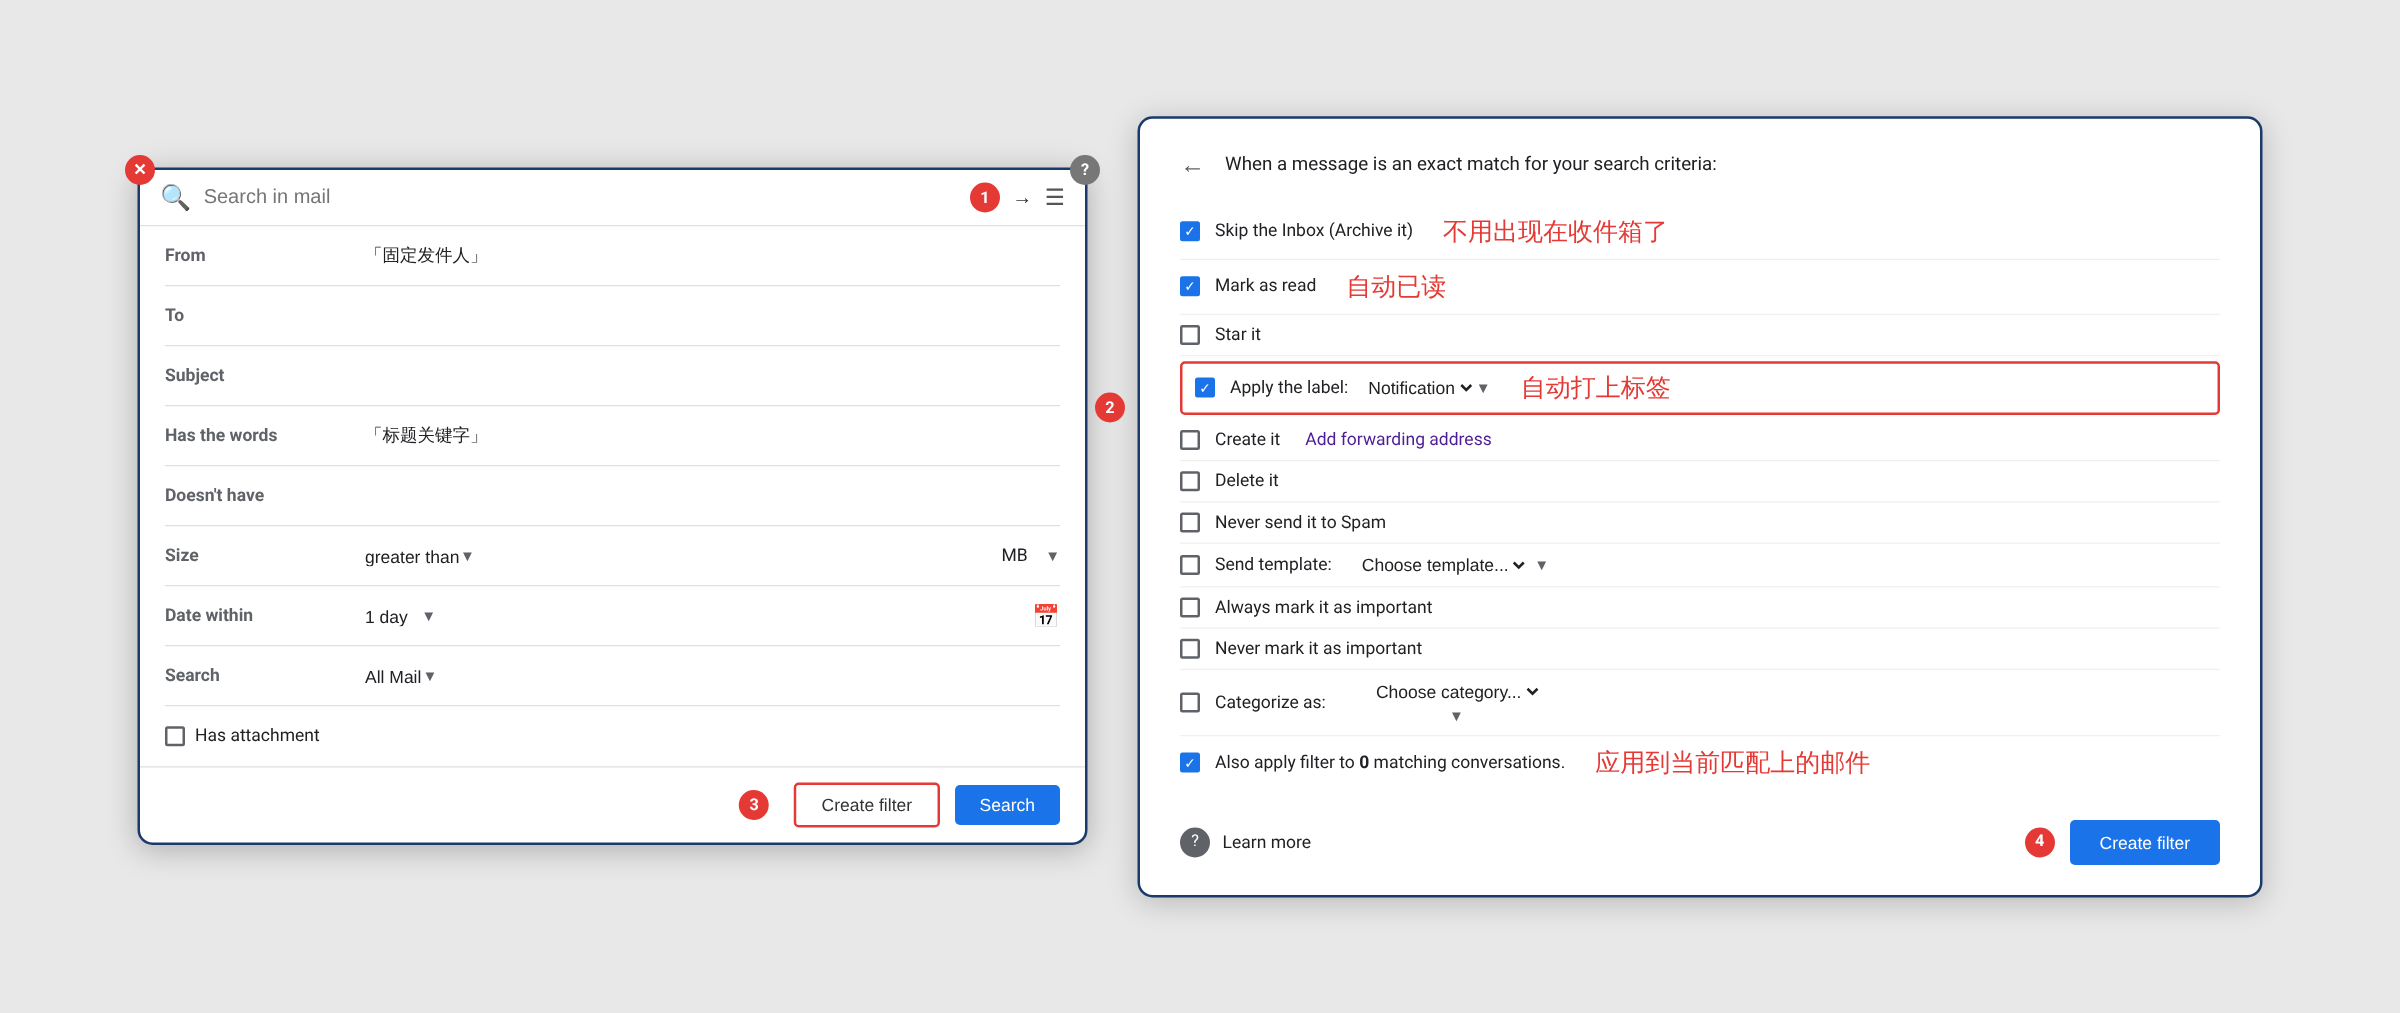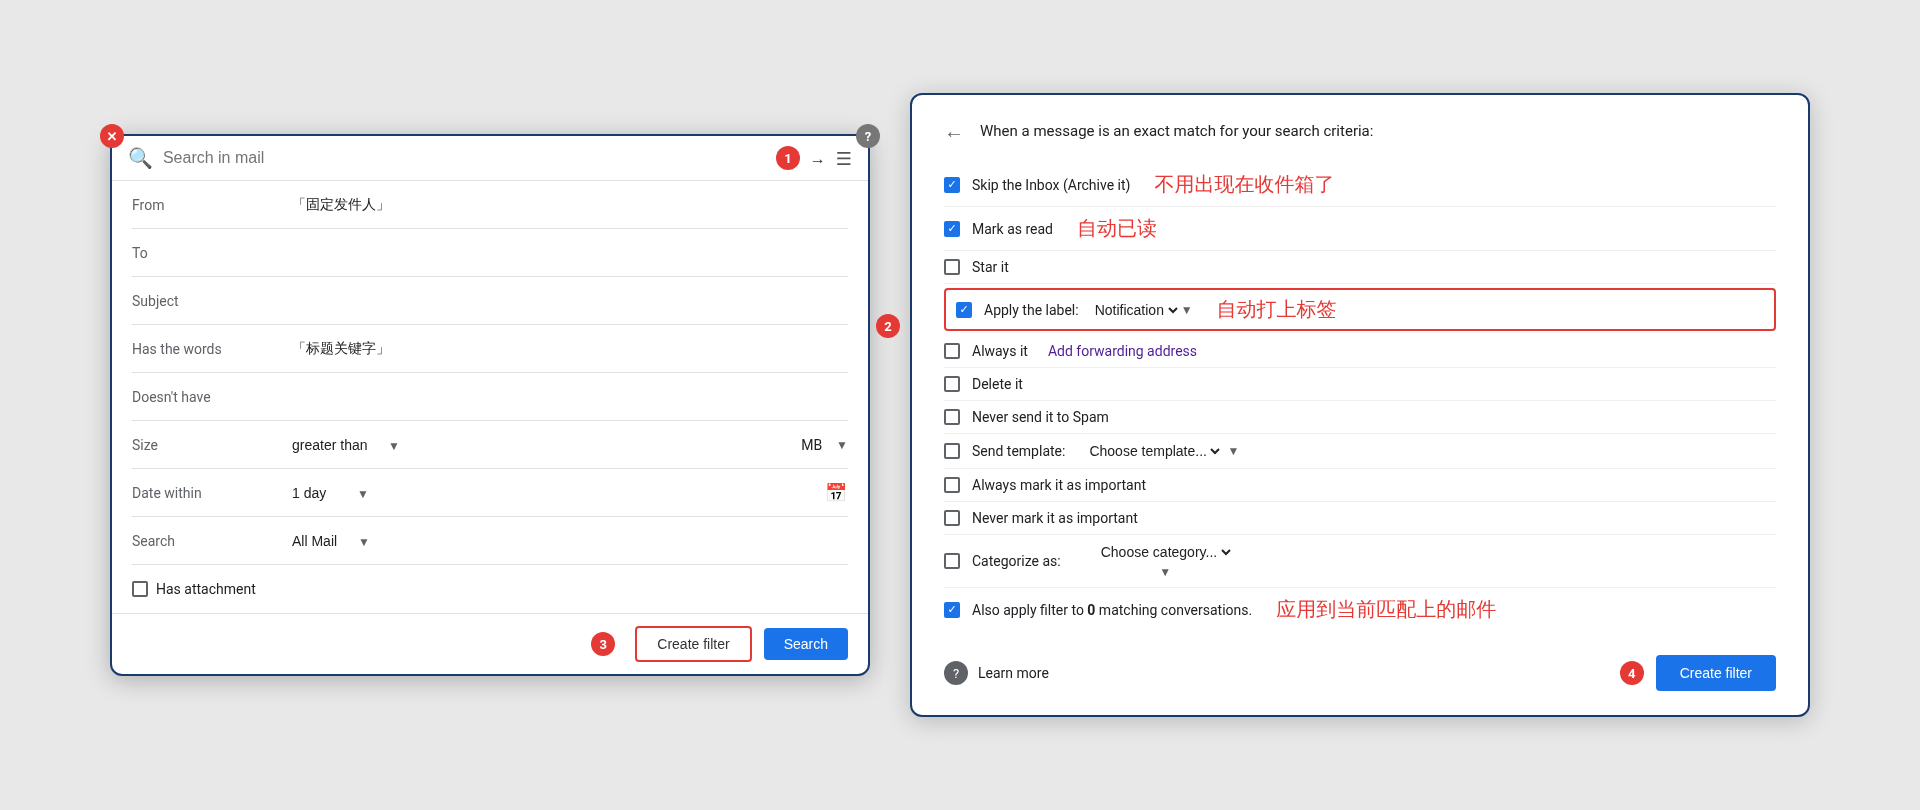--- a/index.html
+++ b/index.html
@@ -118,20 +118,21 @@
       border-bottom: 1px solid #e0e0e0;
       min-height: 48px;
       padding: 4px 0;
     }
 
     .form-label {
       width: 160px;
       font-size: 14px;
       color: #5f6368;
       flex-shrink: 0;
+      font-weight: bold;
     }
 
     .form-value {
       flex: 1;
       font-size: 14px;
       color: #202124;
     }
 
     .form-value input {
       width: 100%;
@@ -153,22 +154,22 @@
       font-size: 14px;
       color: #202124;
       background: transparent;
       cursor: pointer;
       appearance: none;
       -webkit-appearance: none;
     }
 
     .select-with-arrow {
       display: flex;
-      align-items: flex-end;
-      gap: 20px;
+      align-items: center;
+      gap: 0;
     }
 
     .dropdown-arrow {
       font-size: 12px;
       color: #5f6368;
     }
 
     .mb-label {
       font-size: 14px;
       color: #202124;
@@ -524,21 +525,21 @@
           <option>Notification</option>
           <option>Inbox</option>
         </select>
         <span class="dropdown-arrow">▼</span>
       </div>
       <span class="annotation-red">自动打上标签</span>
     </div>
 
     <div class="option-row">
       <div class="checkbox"></div>
-      <span class="option-label">Always it</span>
+      <span class="option-label">Create it</span>
       <a class="forwarding-link" style="margin-left:8px;">Add forwarding address</a>
     </div>
 
     <div class="option-row">
       <div class="checkbox"></div>
       <span class="option-label">Delete it</span>
     </div>
 
     <div class="option-row">
       <div class="checkbox"></div>

